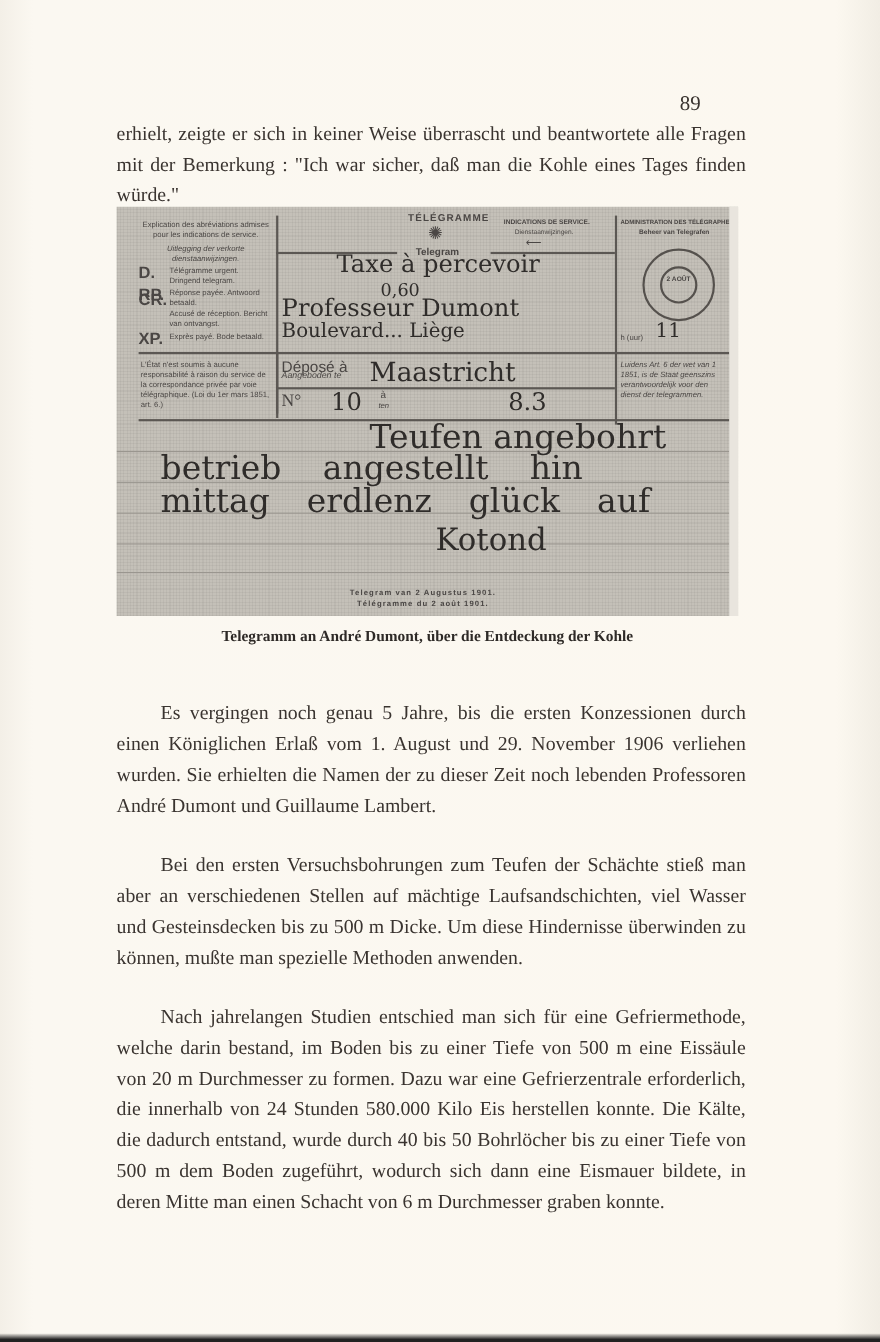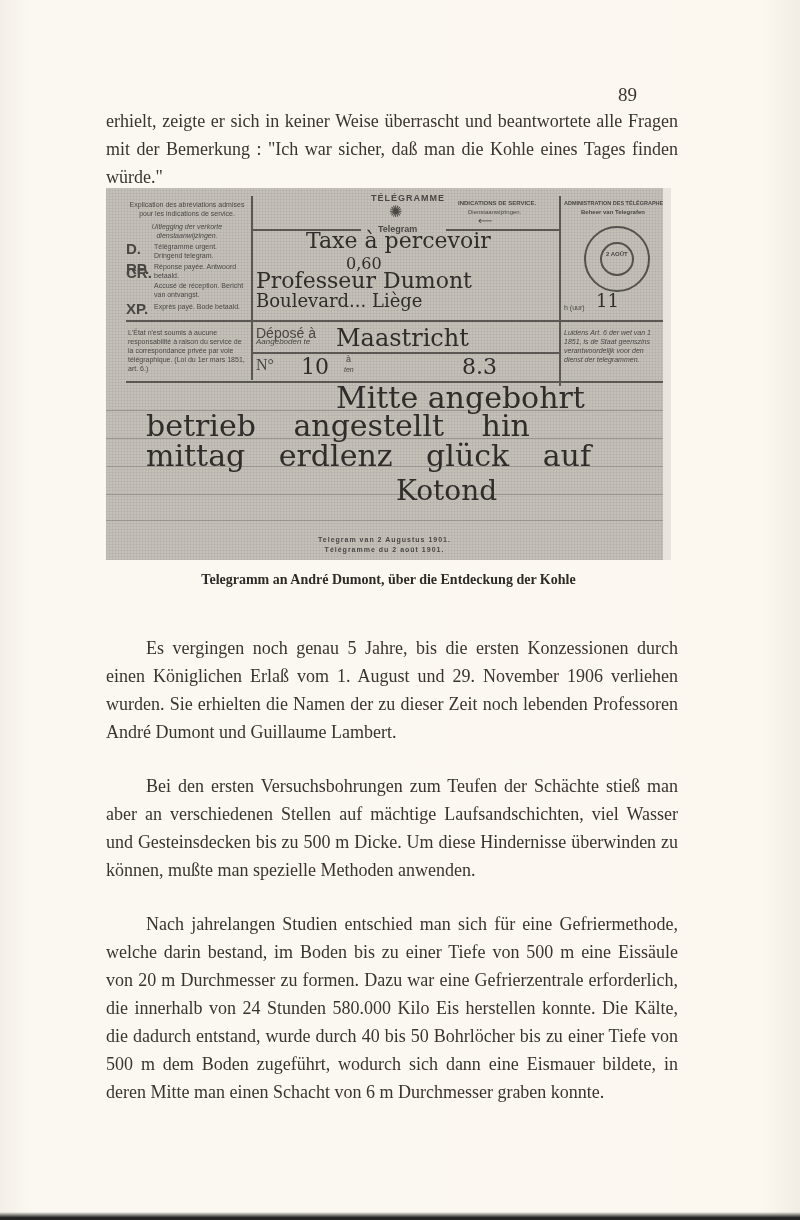--- a/index.html
+++ b/index.html
@@ -106,21 +106,21 @@
     <div class="tg" style="left:238px; top:178px; font-size:7px; font-style:italic;">ten</div>
 
     <div class="hw" style="left:200px; top:40px; font-size:22px;">Taxe à percevoir</div>
     <div class="hw" style="left:240px; top:66px; font-size:16px;">0,60</div>
     <div class="hw" style="left:150px; top:80px; font-size:22px;">Professeur Dumont</div>
     <div class="hw" style="left:150px; top:102px; font-size:18px;">Boulevard... Liège</div>
     <div class="hw" style="left:490px; top:102px; font-size:18px;text-align:right;">11</div>
     <div class="hw" style="left:230px; top:136px; font-size:24px;">Maastricht</div>
     <div class="hw" style="left:195px; top:166px; font-size:22px;">10</div>
     <div class="hw" style="left:356px; top:166px; font-size:22px;">8.3</div>
-    <div class="hw" style="left:230px; top:192px; font-size:30px;">Mitte angebohrt</div>
+    <div class="hw" style="left:230px; top:192px; font-size:30px;">Teufen angebohrt</div>
     <div class="hw" style="left:40px; top:250px; font-size:30px; word-spacing:24px;">mittag erdlenz glück auf</div>
     <div class="hw" style="left:40px; top:220px; font-size:30px; word-spacing:28px;">betrieb angestellt hin</div>
     <div class="hw" style="left:290px; top:286px; font-size:28px;">Kotond</div>
 
     <div class="tg" style="left:0; top:348px; width:557px; text-align:center; font-size:7px; font-weight:bold; letter-spacing:1px;">Telegram van 2 Augustus 1901.</div>
     <div class="tg" style="left:0; top:358px; width:557px; text-align:center; font-size:7px; font-weight:bold; letter-spacing:1px;">Télégramme du 2 août 1901.</div>
 
     <div class="edge"></div>
   </div>
 

